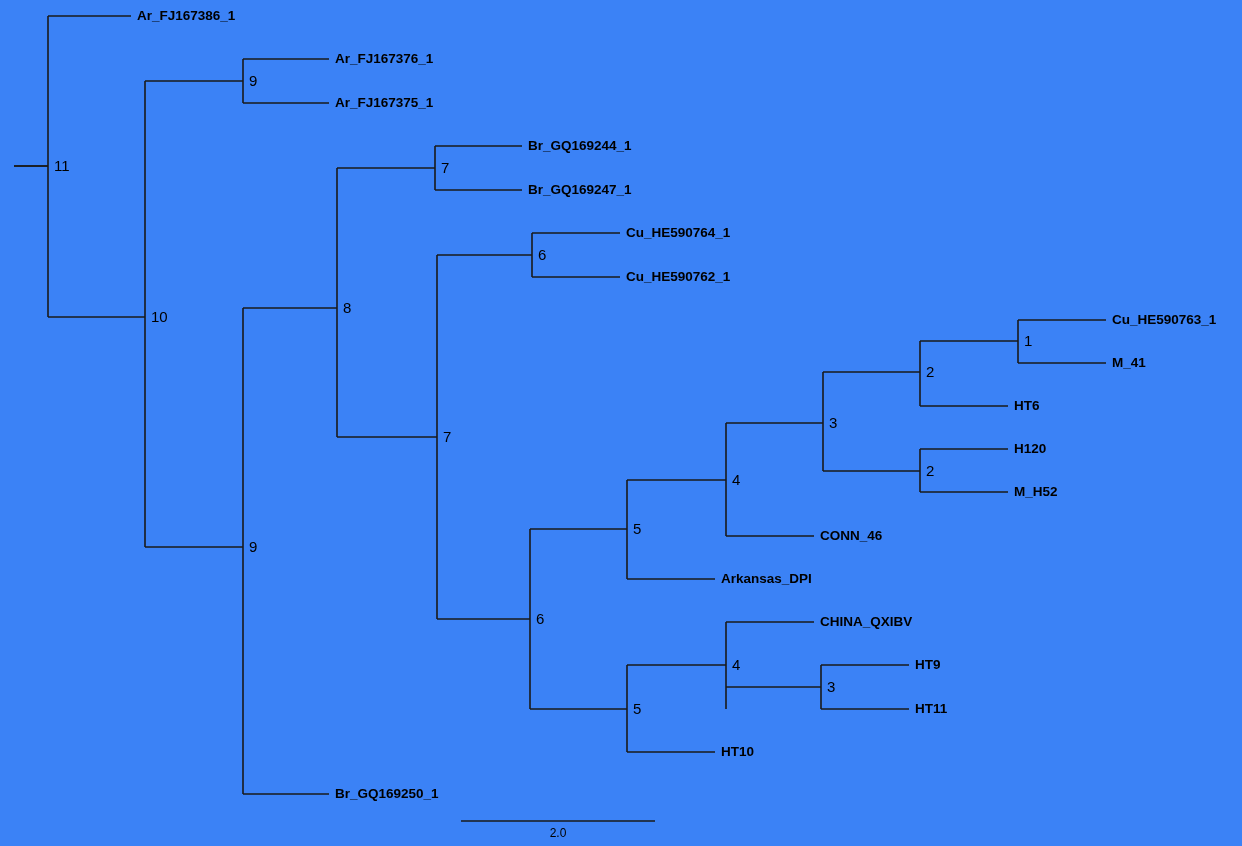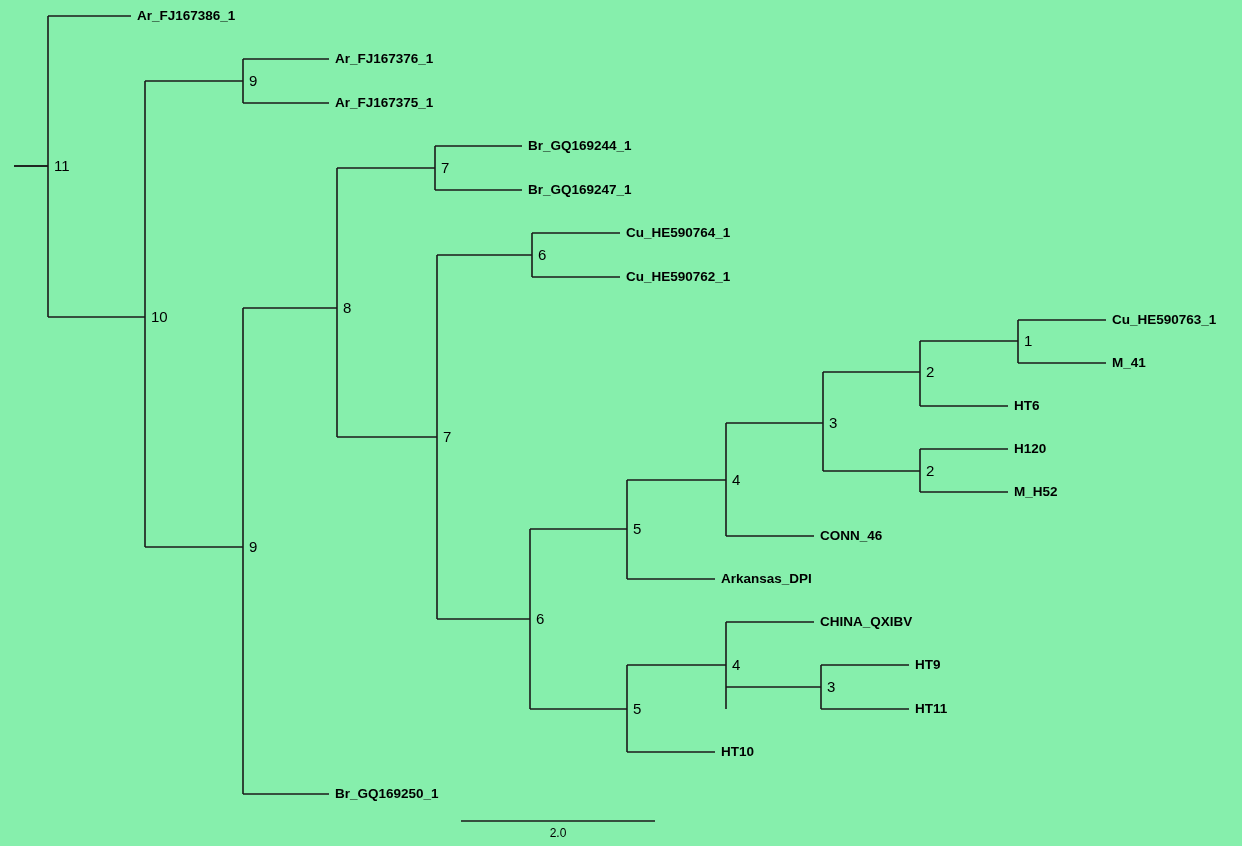--- a/index.html
+++ b/index.html
@@ -7,21 +7,21 @@
     padding: 0;
     background: #ffffff;
   }
   body {
     font-family: "Liberation Sans", sans-serif;
   }
   #tree-figure {
     position: relative;
     width: 1242px;
     height: 846px;
-    background: #86efac;
+    background: #3b82f6;
     overflow: hidden;
   }
   svg#tree-svg {
     position: absolute;
     top: 0;
     left: 0;
     width: 1242px;
     height: 846px;
     display: block;
   }

